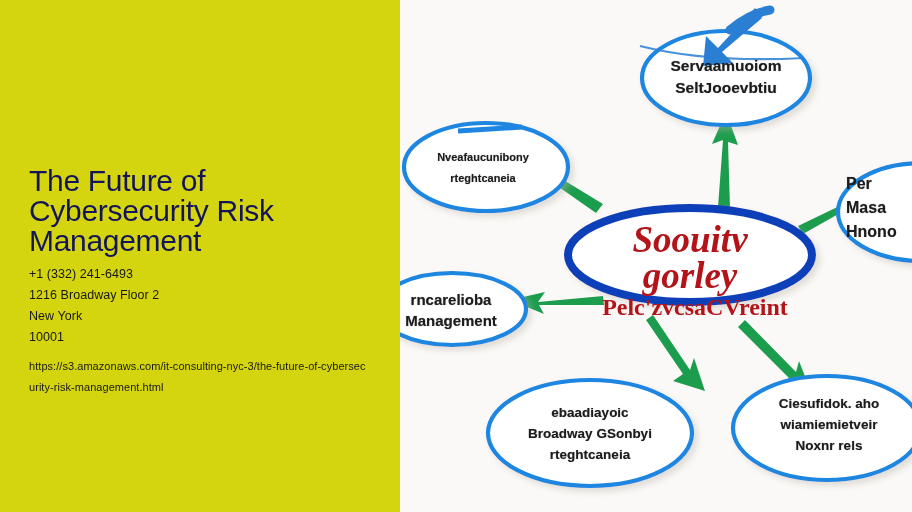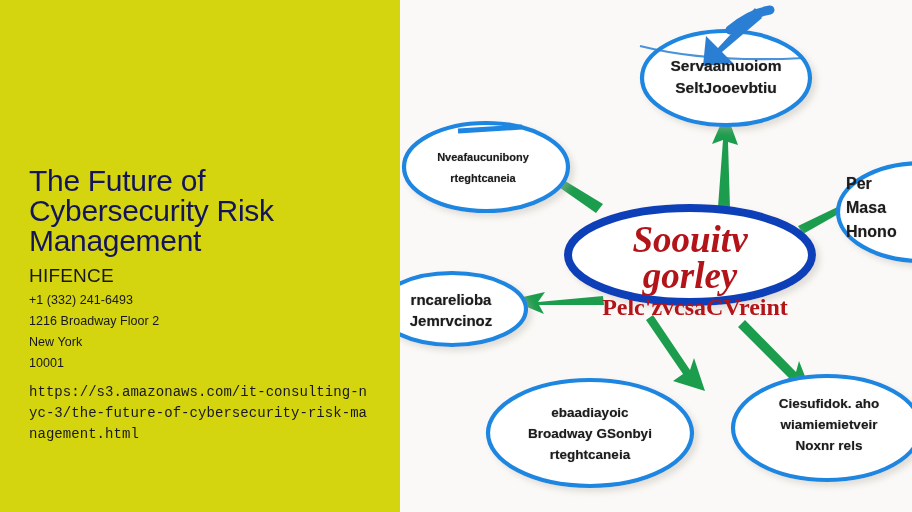--- a/index.html
+++ b/index.html
@@ -48,22 +48,22 @@
   }
   .contact-line{
     font-family:"Liberation Sans", sans-serif;
     font-size:12.5px;
     line-height:21px;
     color:#16161c;
     margin:0;
     letter-spacing:0.05px;
   }
   .url{
-    font-family:Liberation Mono, monospace;
-    font-size:14px;
+    font-family:Liberation Sans, sans-serif;
+    font-size:11px;
     line-height:21px;
     color:#18181e;
     margin:8px 4px 0 0;
     width:340px;
     word-break:break-all;
     letter-spacing:0.05px;
   }
 
   
   .right-panel{
@@ -101,21 +101,20 @@
 </head>
 <body>
 
 <div class="card">
 
   <div class="left-panel">
     <div class="left-inner">
 
       <h1 class="headline">The Future of Cybersecurity Risk Management</h1>
 
-      <div class="company">HIFENCE</div>
 
       <div class="contact-line">+1 (332) 241-6493</div>
 
       <div class="contact-line">1216 Broadway Floor 2</div>
 
       <div class="contact-line">New York</div>
 
       <div class="contact-line">10001</div>
 
       <div class="url">https://s3.amazonaws.com/it-consulting-nyc-3/the-future-of-cybersecurity-risk-management.html</div>
@@ -202,21 +201,21 @@
       </g>
 
       <path d="M240,46 C280,56 330,62 404,58" stroke="#2a7fd4" stroke-width="2.2" fill="none" opacity="0.85"></path>
 
     </svg>
 
     <div class="node-text" style="left:244px;top:55px;width:164px;font-size:15.5px;line-height:22px;"><span>Servaamuoiom</span><br><span>SeltJooevbtiu</span></div>
 
     <div class="node-text" style="left:0;top:147px;width:166px;font-size:11px;line-height:21px;"><span>Nveafaucunibony</span><br><span>rteghtcaneia</span></div>
 
-    <div class="node-text" style="left:-24px;top:289px;width:150px;font-size:15px;line-height:21px;"><span>rncarelioba</span><br><span>Jemrvcinoz</span></div>
+    <div class="node-text" style="left:-24px;top:289px;width:150px;font-size:15px;line-height:21px;"><span>rncarelioba</span><br><span>Management</span></div>
 
     <div class="node-text" style="left:446px;top:172px;width:140px;font-size:16px;line-height:24px;text-align:left;"><span>Per</span><br><span>Masa</span><br><span>Hnono</span></div>
 
     <div class="node-text" style="left:90px;top:402px;width:200px;font-size:13.5px;line-height:21px;"><span>ebaadiayoic</span><br><span>Broadway GSonbyi</span><br><span>rteghtcaneia</span></div>
 
     <div class="node-text" style="left:334px;top:393px;width:190px;font-size:13.5px;line-height:21px;"><span>Ciesufidok. aho</span><br><span>wiamiemietveir</span><br><span>Noxnr rels</span></div>
 
     <div class="center-text" style="left:170px;top:294px;width:250px;font-size:24px;line-height:26px;font-style:normal;"><span>Pelc'zvcsaCVreint</span></div>
 
     <div class="center-text" style="left:168px;top:222px;width:244px;font-size:37px;line-height:36px;"><span>Soouitv</span><br><span>gorley</span></div>

